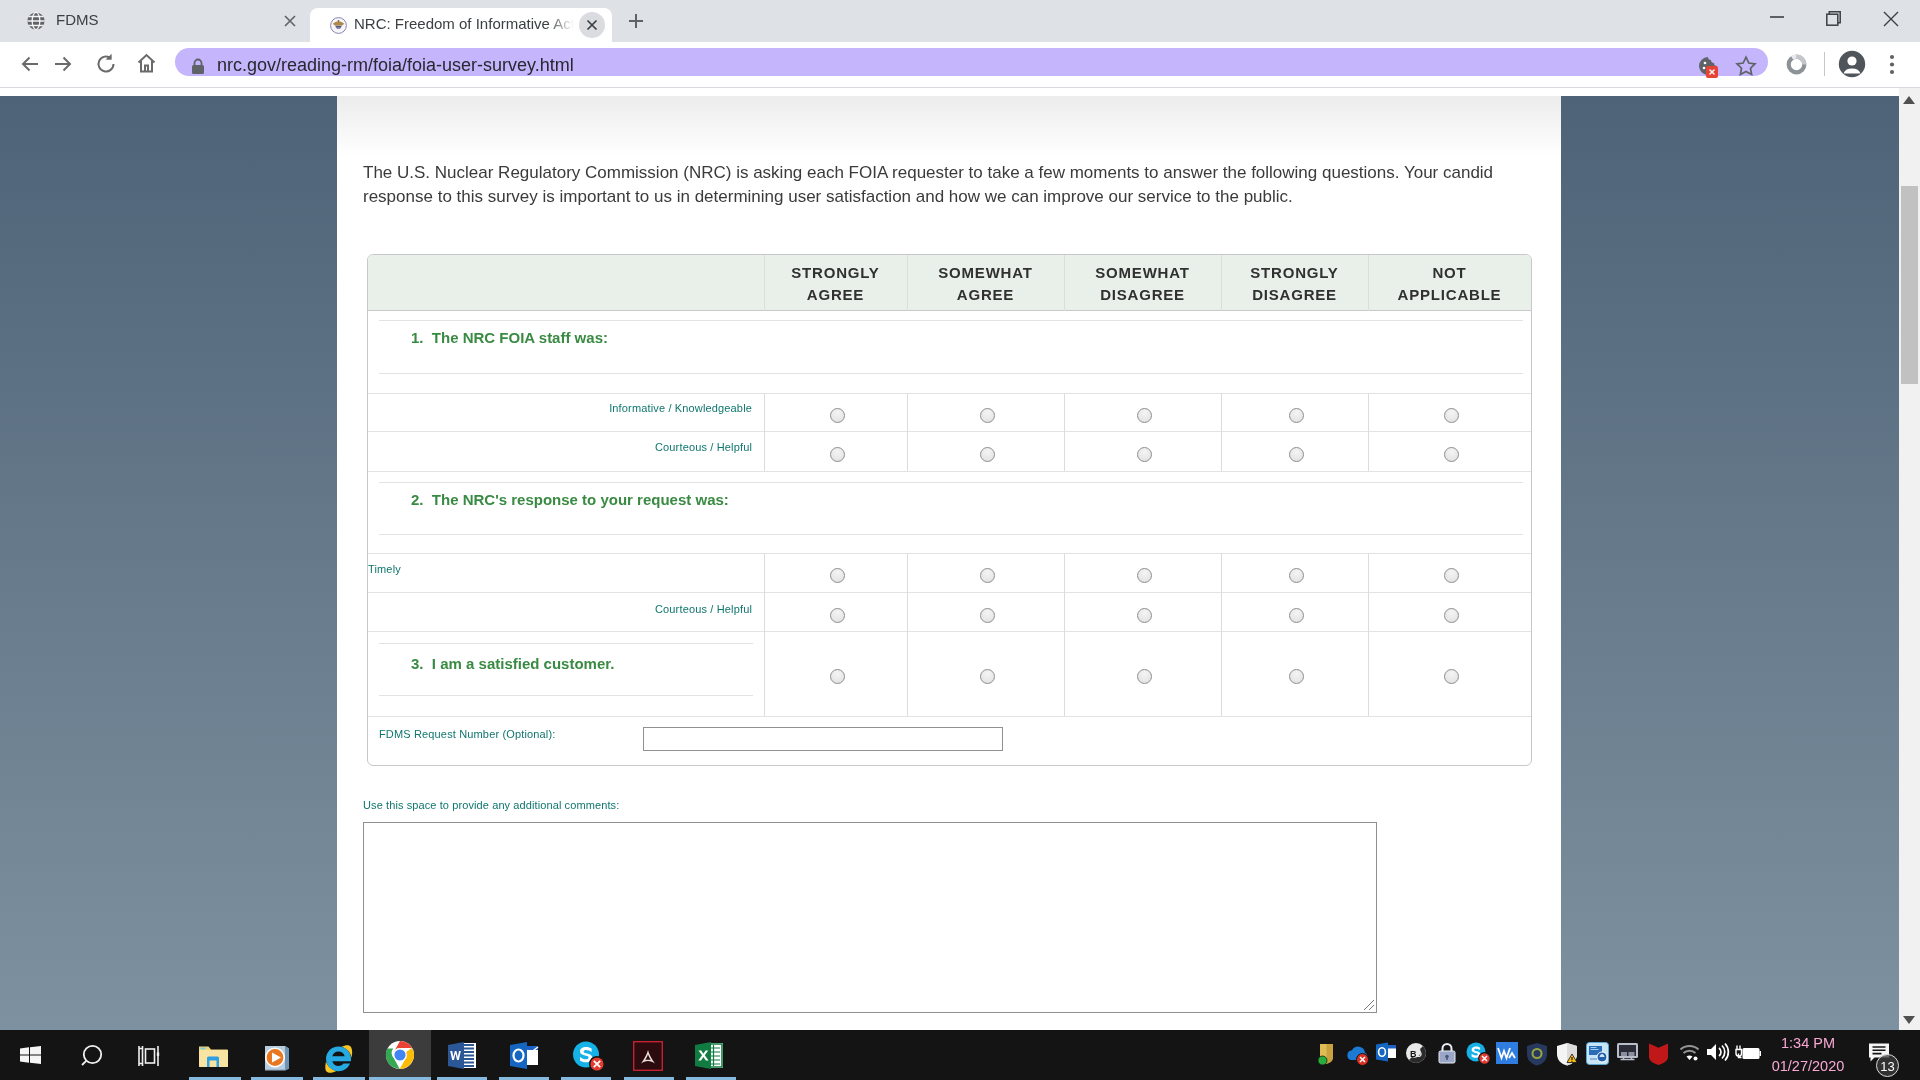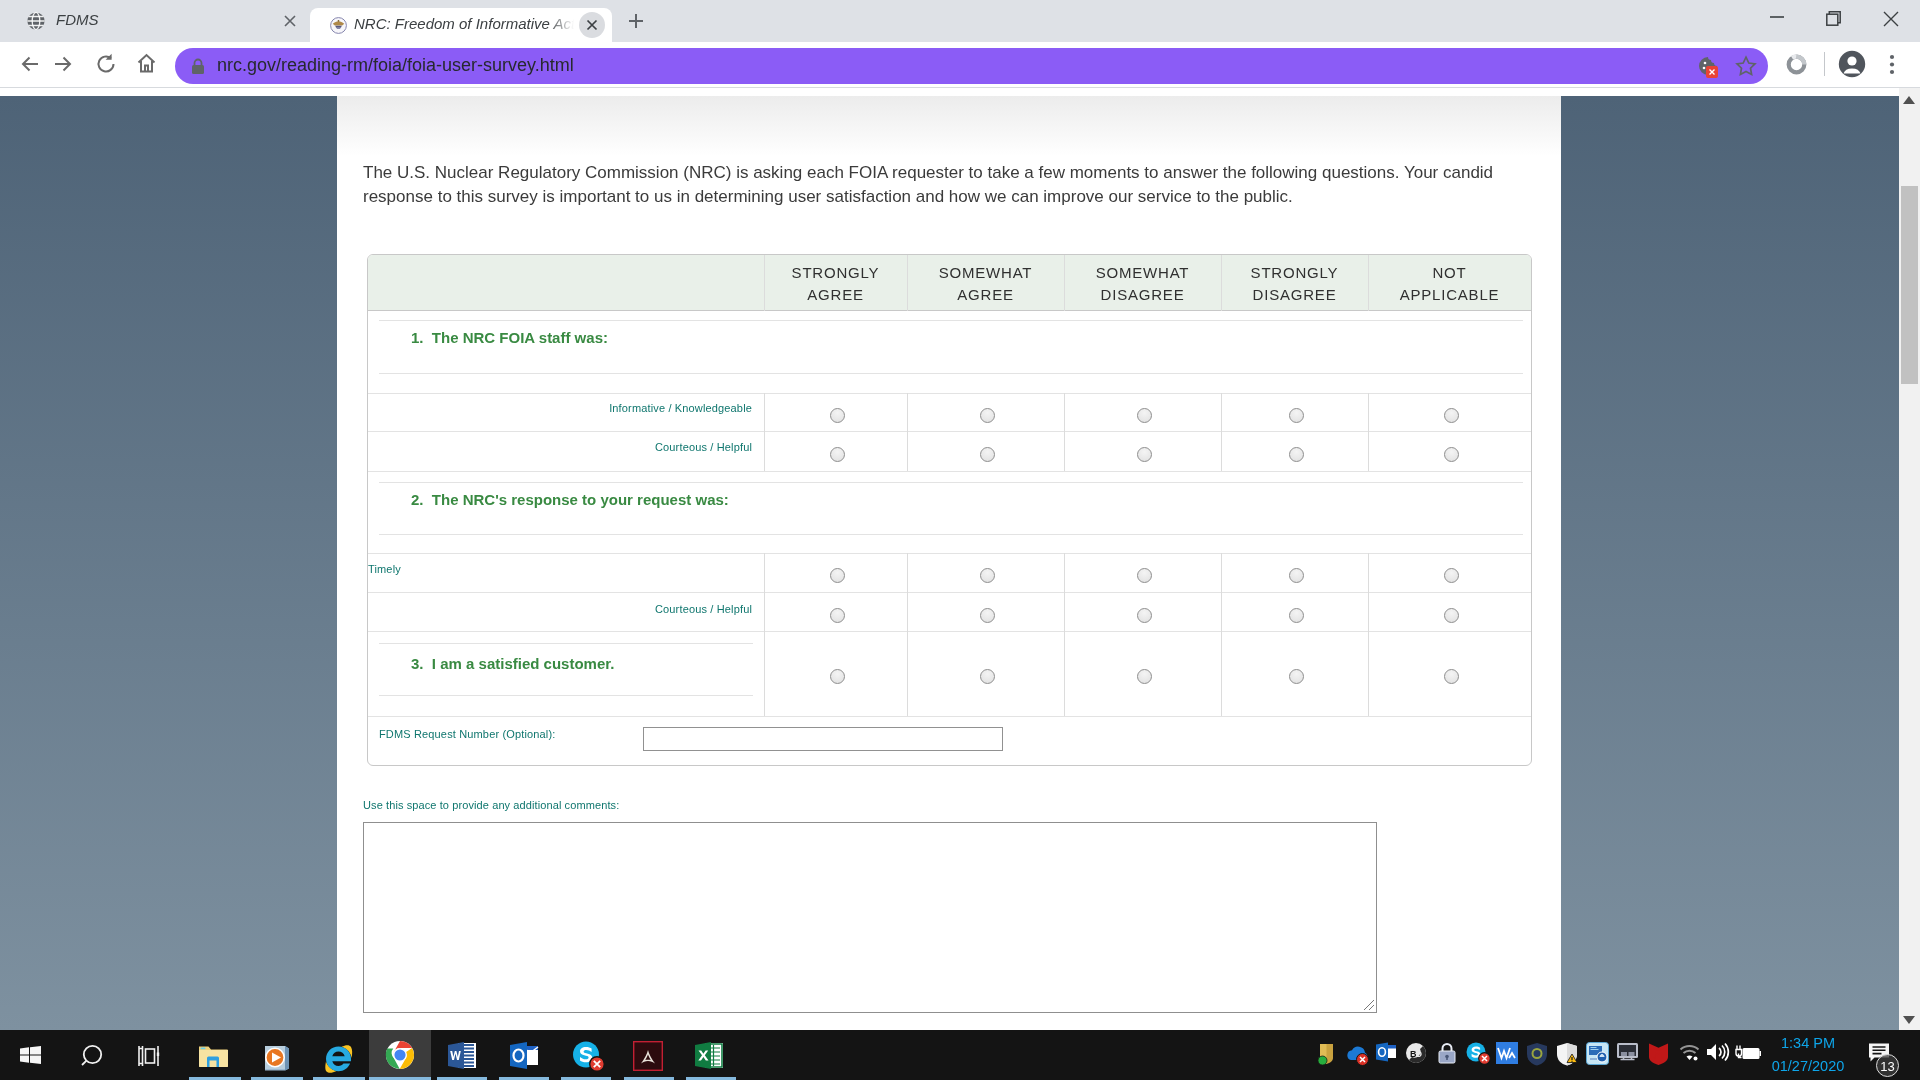--- a/index.html
+++ b/index.html
@@ -1,47 +1,47 @@
 <!DOCTYPE html>
 <html><head>
 <meta charset="utf-8">
 <style>
 * { margin:0; padding:0; box-sizing:border-box; }
 html,body { width:1920px; height:1080px; overflow:hidden; font-family:"Liberation Sans", sans-serif; }
 .abs { position:absolute; }
 #stage { position:relative; width:1920px; height:1080px; background:#fff; }
 
 #tabbar { position:absolute; left:0; top:0; width:1920px; height:42px; background:#dee1e6; }
-.tabtxt { position:absolute; font-size:15px; color:#3c4043; white-space:nowrap;font-style:italic; }
+.tabtxt { position:absolute; font-size:15px; color:#3c4043; white-space:nowrap; }
 #activetab { position:absolute; left:310px; top:8px; width:302px; height:34px; background:#fff; border-radius:8px 8px 0 0; }
 
 #toolbar { position:absolute; left:0; top:42px; width:1920px; height:46px; background:#fff; border-bottom:1px solid #d7dade; }
-#omnibox { position:absolute; left:175px; top:6px; width:1593px; height:36px; border-radius:18px; background:#8b5cf6; }
+#omnibox { position:absolute; left:175px; top:6px; width:1593px; height:28px; border-radius:18px; background:#c4b5fd; }
 #urltxt { position:absolute; left:42px; top:7px; font-size:18px; color:#27292e; letter-spacing:0px; }
 
 #page { position:absolute; left:0; top:88px; width:1920px; height:942px; background:#fff; }
 #bluebg { position:absolute; left:0; top:8px; width:1899px; height:934px; background:linear-gradient(#4e6377,#7e91a0); }
 #whitecol { position:absolute; left:337px; top:8px; width:1224px; height:934px; background:linear-gradient(#ececec 0px, #fafafa 45px, #ffffff 60px); }
 
 #sbar { position:absolute; left:1899px; top:0px; width:21px; height:942px; background:#f1f1f1; }
 .sarrow { position:absolute; left:4px; width:0; height:0; border-left:6px solid transparent; border-right:6px solid transparent; }
 #sthumb { position:absolute; left:2px; top:98px; width:17px; height:198px; background:#c1c1c1; }
 
 .green { color:#398a42; font-weight:bold; font-size:15px; }
 .txt { color:#3b3b3b; }
 .hline { position:absolute; height:1px; background:#e3e3e3; }
 .vline { position:absolute; width:1px; background:#dcdcdc; }
 .radio { position:absolute; width:15px; height:15px; border-radius:50%; border:1px solid #8e8e8e; background:radial-gradient(circle at 50% 30%, #f4f4f4 0%, #e9e9e9 55%, #dedede 100%); }
-.hdr { position:absolute; top:7px; font-weight:normal; font-size:15px; line-height:22px; color:#303030; text-align:center; letter-spacing:0.8px; }
+.hdr { position:absolute; top:7px; font-weight:bold; font-size:15px; line-height:22px; color:#303030; text-align:center; letter-spacing:0.8px; }
 .lab { position:absolute; font-size:11px; color:#0f766e; letter-spacing:0.15px; white-space:nowrap; }
 
 #taskbar { position:absolute; left:0; top:1030px; width:1920px; height:50px; background:#141414; will-change:transform; }
 .runbar { position:absolute; top:47px; width:46px; height:3px; background:#85b9dd; left:8px; }
 .tray { position:absolute; top:12px; }
-#clock { position:absolute; left:1758px; top:2px; width:100px; text-align:center; color:#0ea5e9; font-size:14.5px; line-height:23px; }
+#clock { position:absolute; left:1758px; top:2px; width:100px; text-align:center; color:#f9a8d4; font-size:14.5px; line-height:23px; }
 </style>
 </head>
 <body>
 <div id="stage">
 <div id="page">
   <div id="bluebg"></div>
   <div id="whitecol"></div>
   <div id="content" class="abs" style="left:0;top:0;width:1899px;height:942px;">
     <div class="abs txt" style="left:363px;top:73px;font-size:17px;line-height:24px;width:1140px;">The U.S. Nuclear Regulatory Commission (NRC) is asking each FOIA requester to take a few moments to answer the following questions. Your candid response to this survey is important to us in determining user satisfaction and how we can improve our service to the public.</div>
 

